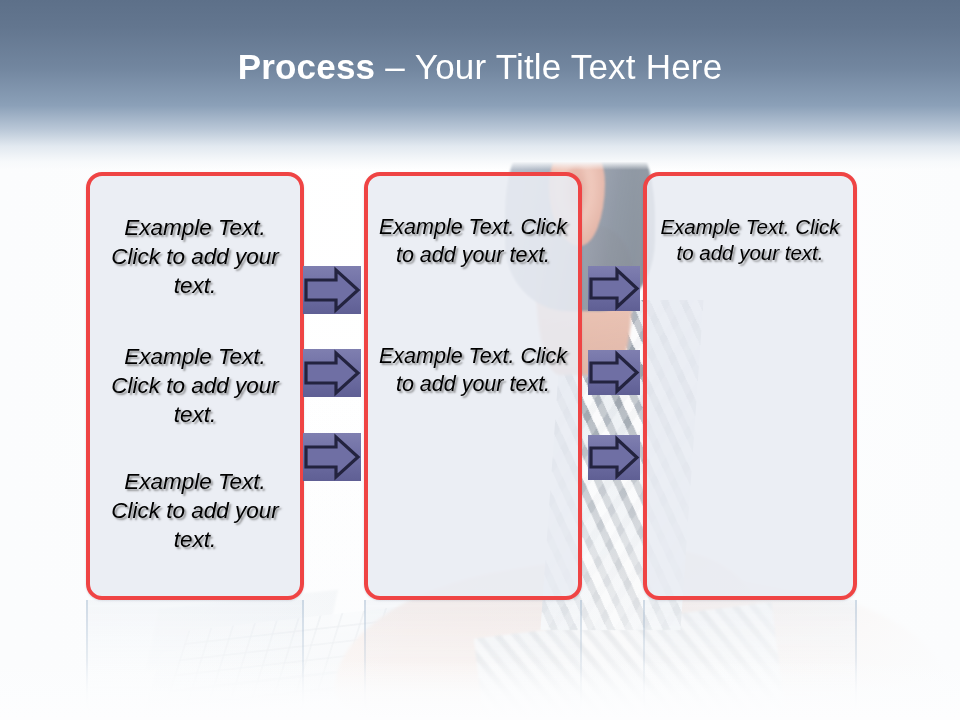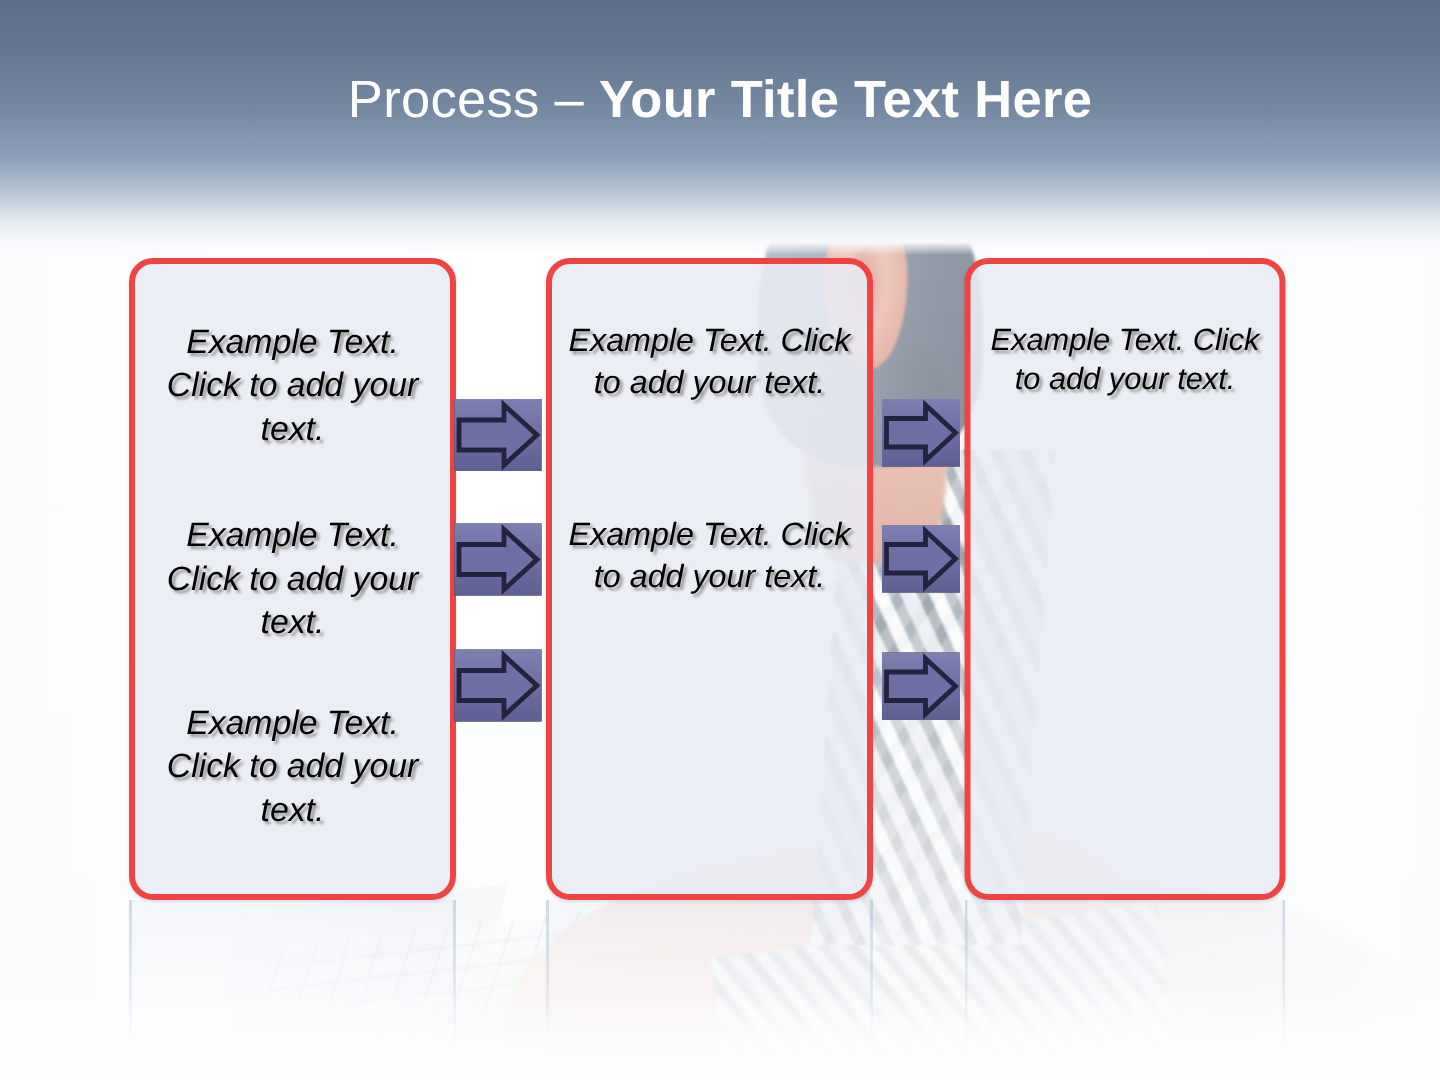--- a/index.html
+++ b/index.html
@@ -166,23 +166,23 @@
   .title {
     position: absolute;
     left: 0; top: 47px;
     width: 960px;
     text-align: center;
     font-size: 35px;
     color: #ffffff;
     letter-spacing: .2px;
     white-space: nowrap;
   }
-  .title .strong { font-weight: normal; }
+  .title .strong { font-weight: bold; }
   .title .dash { font-weight: normal; }
-  .title .rest  { font-weight: bold; }
+  .title .rest  { font-weight: normal; }
 
   
   .box {
     position: absolute;
     box-sizing: border-box;
     border: 4px solid #ef4444;
     border-radius: 16px;
     background: rgba(232,236,242,.88);
     box-shadow: 0 1px 2px rgba(60,80,105,.18);
   }

